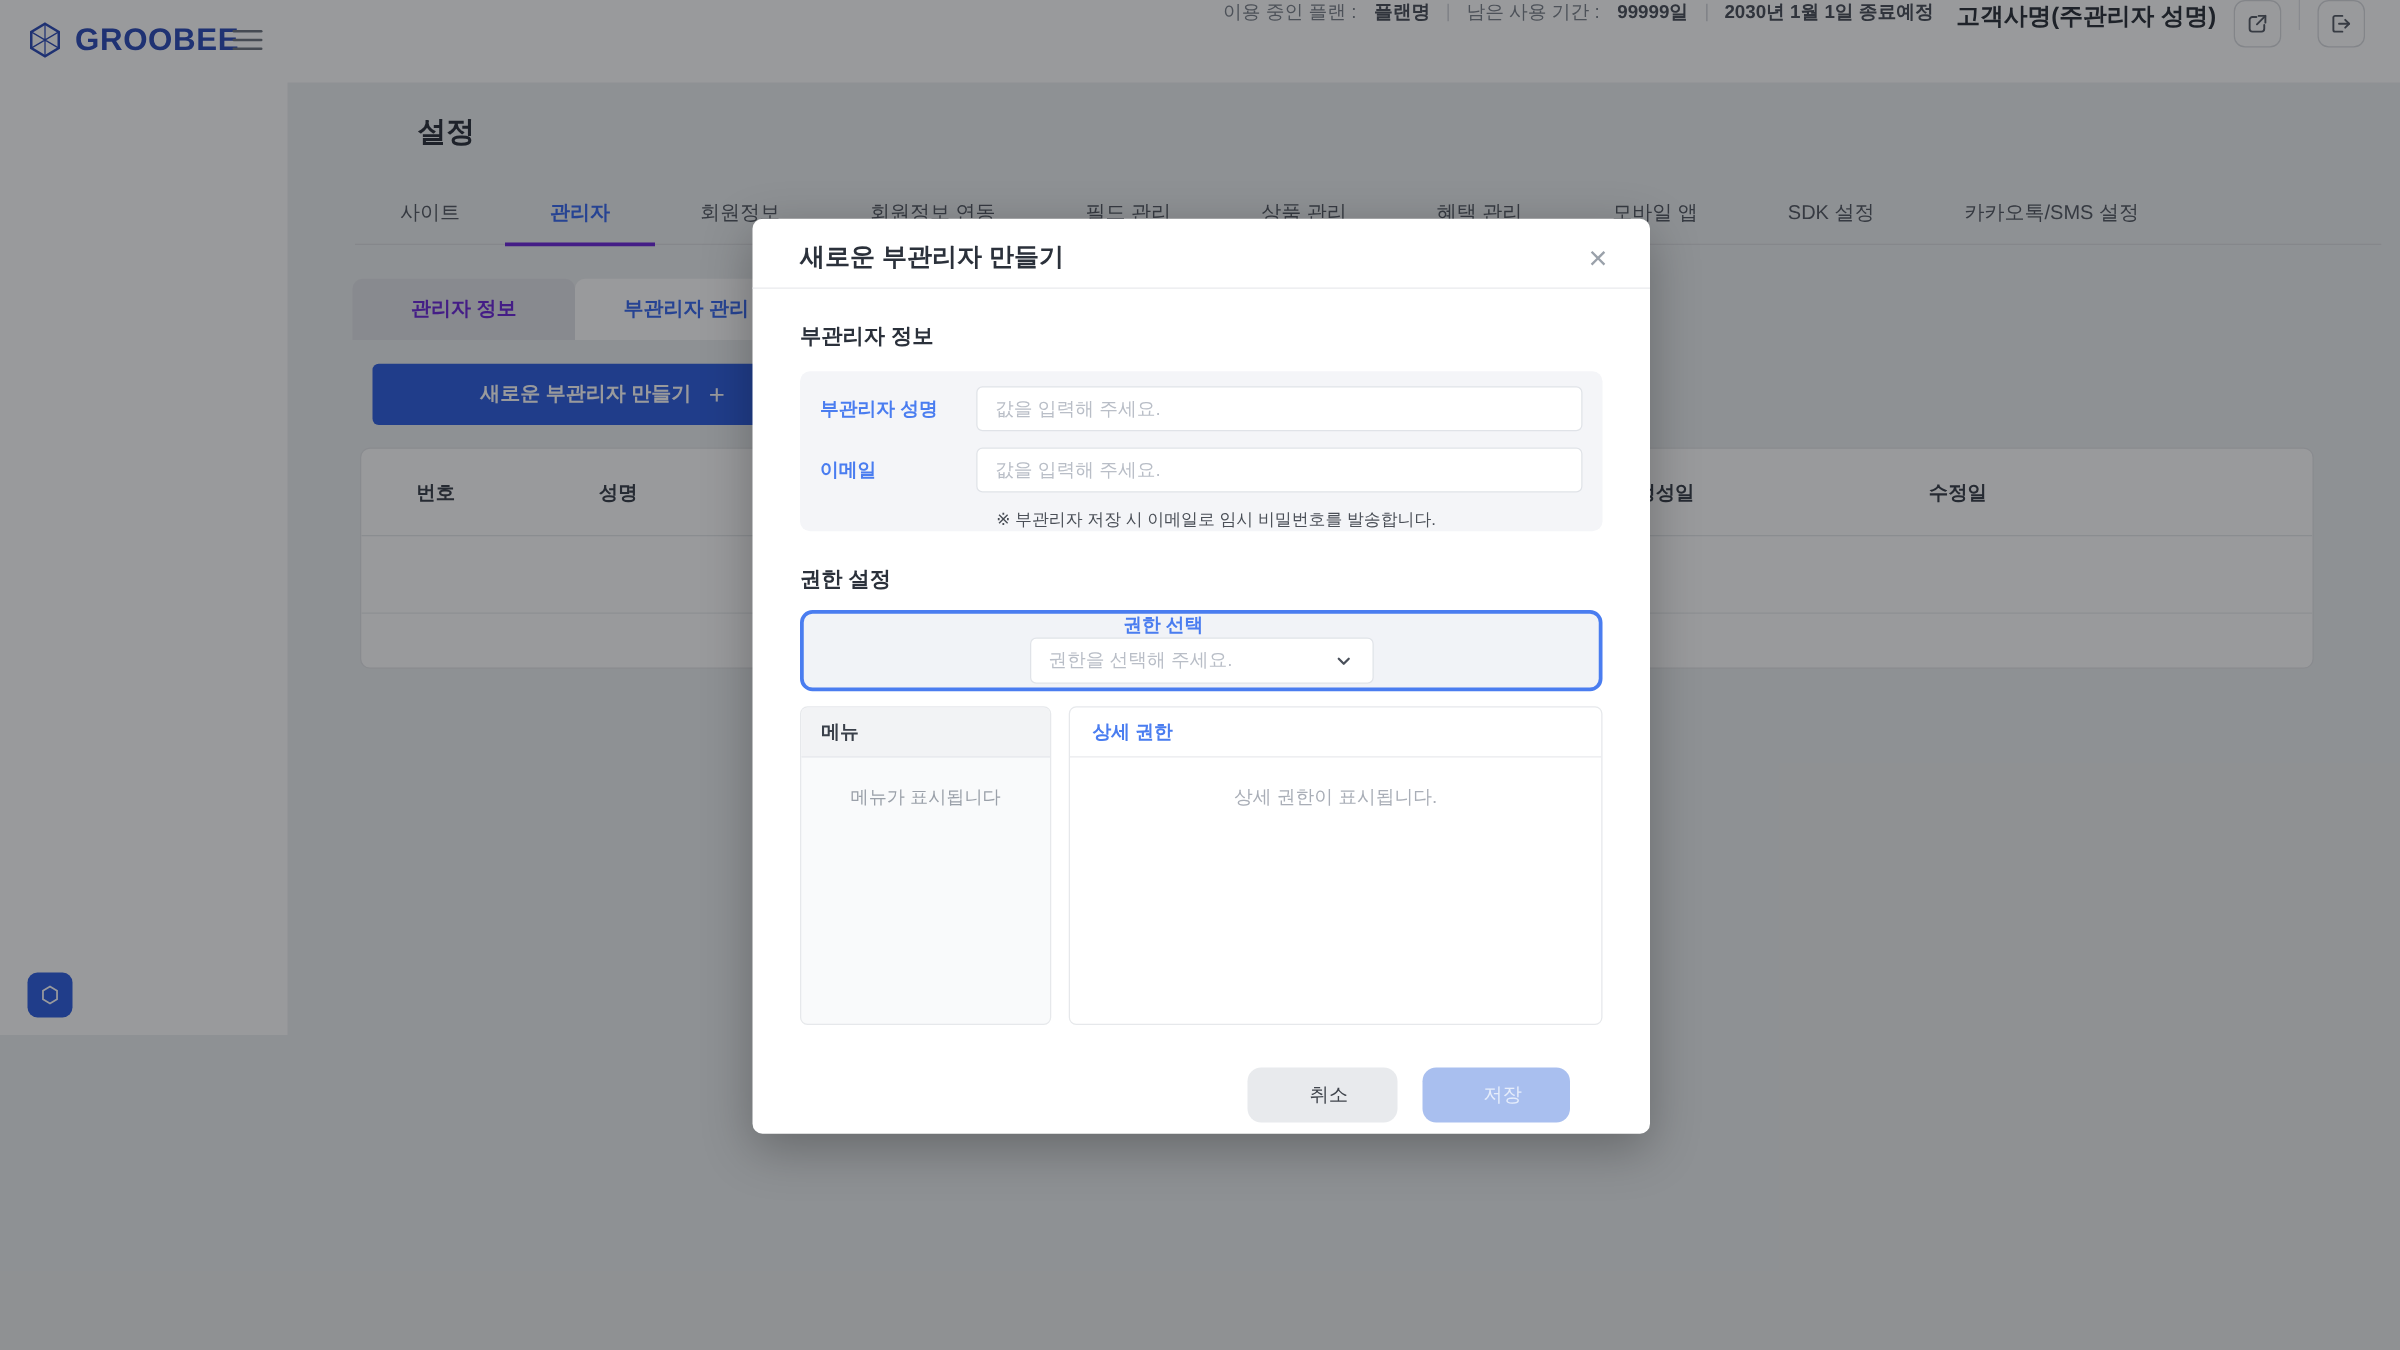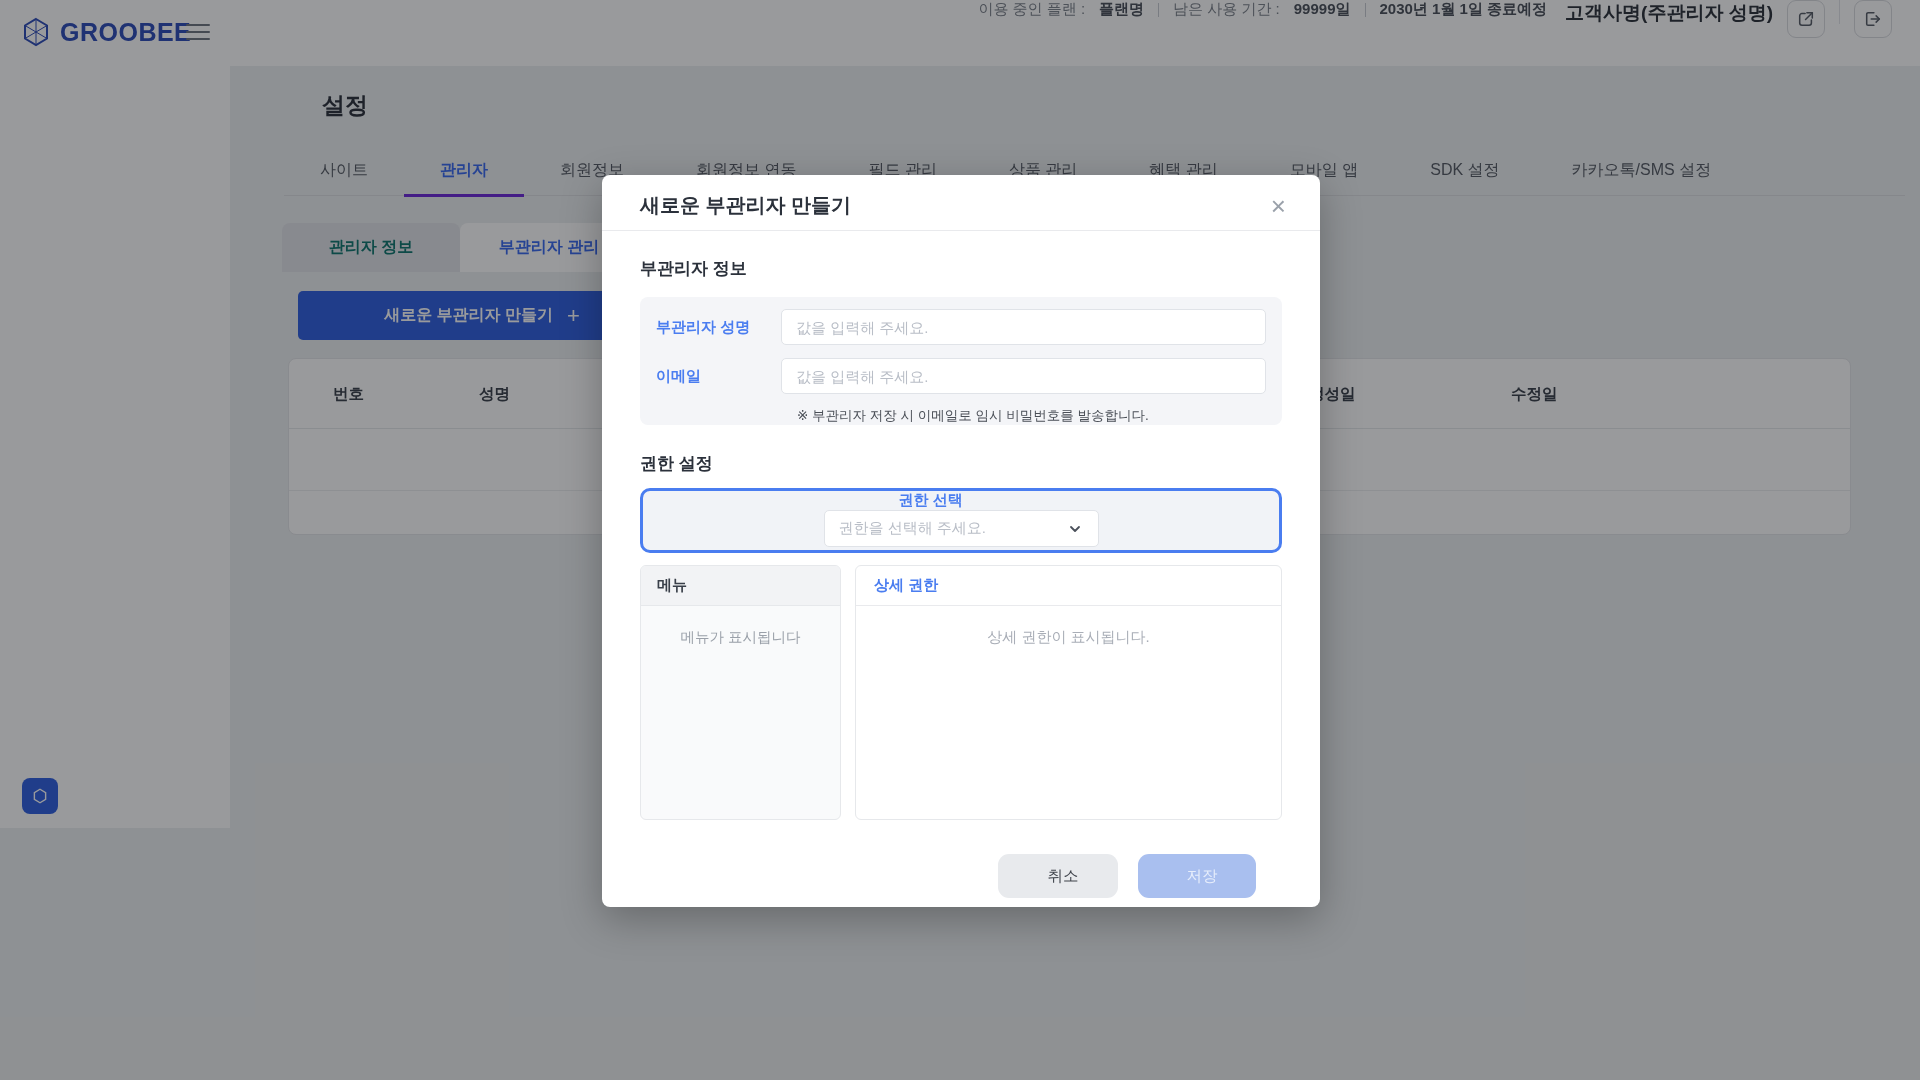--- a/index.html
+++ b/index.html
@@ -22,37 +22,37 @@
   .icon-vert-sep{width:1px;height:24px;background:#e2e4e8;margin-left:14px;}
   
   .sidebar{position:absolute;left:0;top:0;width:230px;height:828px;background:#ffffff;z-index:3;}
   .logo-wrap{display:flex;align-items:center;gap:8px;padding:16px 0 0 20px;}
   .logo-text{font-size:25px;font-weight:800;color:#2e4cb8;letter-spacing:.5px;}
   .hamburger{position:absolute;right:20px;top:24px;width:24px;height:17px;cursor:pointer;}
   .hamburger span{display:block;height:2.4px;background:#6f7680;border-radius:2px;margin-bottom:4.5px;}
   .sidebar-blue-tile{position:absolute;left:22px;bottom:14px;width:36px;height:36px;border-radius:8px;background:#2f5fe0;cursor:pointer;display:flex;align-items:center;justify-content:center;}
   
   .main{position:absolute;left:230px;top:66px;right:0;bottom:0;z-index:1;}
-  .page-title{position:absolute;left:92px;top:24px;font-size:23px;font-weight:bold;color:#2b313b;}
+  .page-title{position:absolute;left:104px;top:24px;font-size:23px;font-weight:bold;color:#2b313b;}
   .tabrow{position:absolute;left:54px;top:84px;width:1621px;height:46px;display:flex;align-items:flex-end;border-bottom:1px solid #dcdee2;}
   .tab{padding:0 36px 14px 36px;font-size:16px;color:#555b64;cursor:pointer;white-space:nowrap;}
   .tab.active{color:#3a6af0;font-weight:bold;border-bottom:3px solid #6d28d9;margin-bottom:-2px;padding-bottom:13px;}
   .subtabs{position:absolute;left:52px;top:157px;display:flex;}
   .subtab{width:178px;height:49px;display:flex;align-items:center;justify-content:center;font-size:16px;font-weight:bold;
     border-radius:8px 8px 0 0;cursor:pointer;}
-  .subtab.inactive{background:#e2e4e9;color:#0f766e;}
+  .subtab.inactive{background:#e2e4e9;color:#6d28d9;}
   .subtab.active{background:#ffffff;color:#3a6af0;}
   .create-btn{position:absolute;left:68px;top:225px;width:368px;height:49px;background:#2f5fe0;border:none;border-radius:5px;
     color:#ffffff;font-size:16px;font-weight:bold;display:flex;align-items:center;justify-content:center;gap:14px;cursor:pointer;
     font-family:inherit;}
   .create-plus{font-size:22px;font-weight:400;line-height:1;}
   .table-card{position:absolute;left:58px;top:292px;width:1563px;height:177px;background:#ffffff;border:1px solid #e3e5e8;border-radius:8px;overflow:hidden;}
   .thead{position:relative;height:70px;border-bottom:1px solid #e6e8eb;}
   .th{position:absolute;top:0;height:70px;display:flex;align-items:center;font-size:15.5px;font-weight:bold;color:#3a404a;}
-  .th.c1{left:44px;} .th.c2{left:190px;} .th.c3{left:1020px;} .th.c4{left:1222px;}
+  .th.c1{left:44px;} .th.c2{left:190px;} .th.c3{left:1020px;} .th.c4{left:1254px;}
   .trow{height:62px;border-bottom:1px solid #eceef0;}
   .trow2{height:45px;}
   
   .overlay{position:absolute;inset:0;background:rgba(13,15,18,0.42);z-index:10;}
   .modal{position:absolute;left:602px;top:175px;width:718px;height:732px;background:#ffffff;border-radius:8px;z-index:20;
     box-shadow:0 12px 40px rgba(0,0,0,0.28);}
   .modal-header{height:56px;display:flex;align-items:center;justify-content:space-between;
     padding:6px 28px 0 38px;border-bottom:1px solid #e9eaed;}
   .modal-title{font-size:20px;font-weight:bold;color:#2b313b;}
   .modal-close{font-size:26px;color:#9aa1aa;cursor:pointer;line-height:1;padding:2px 6px;}

